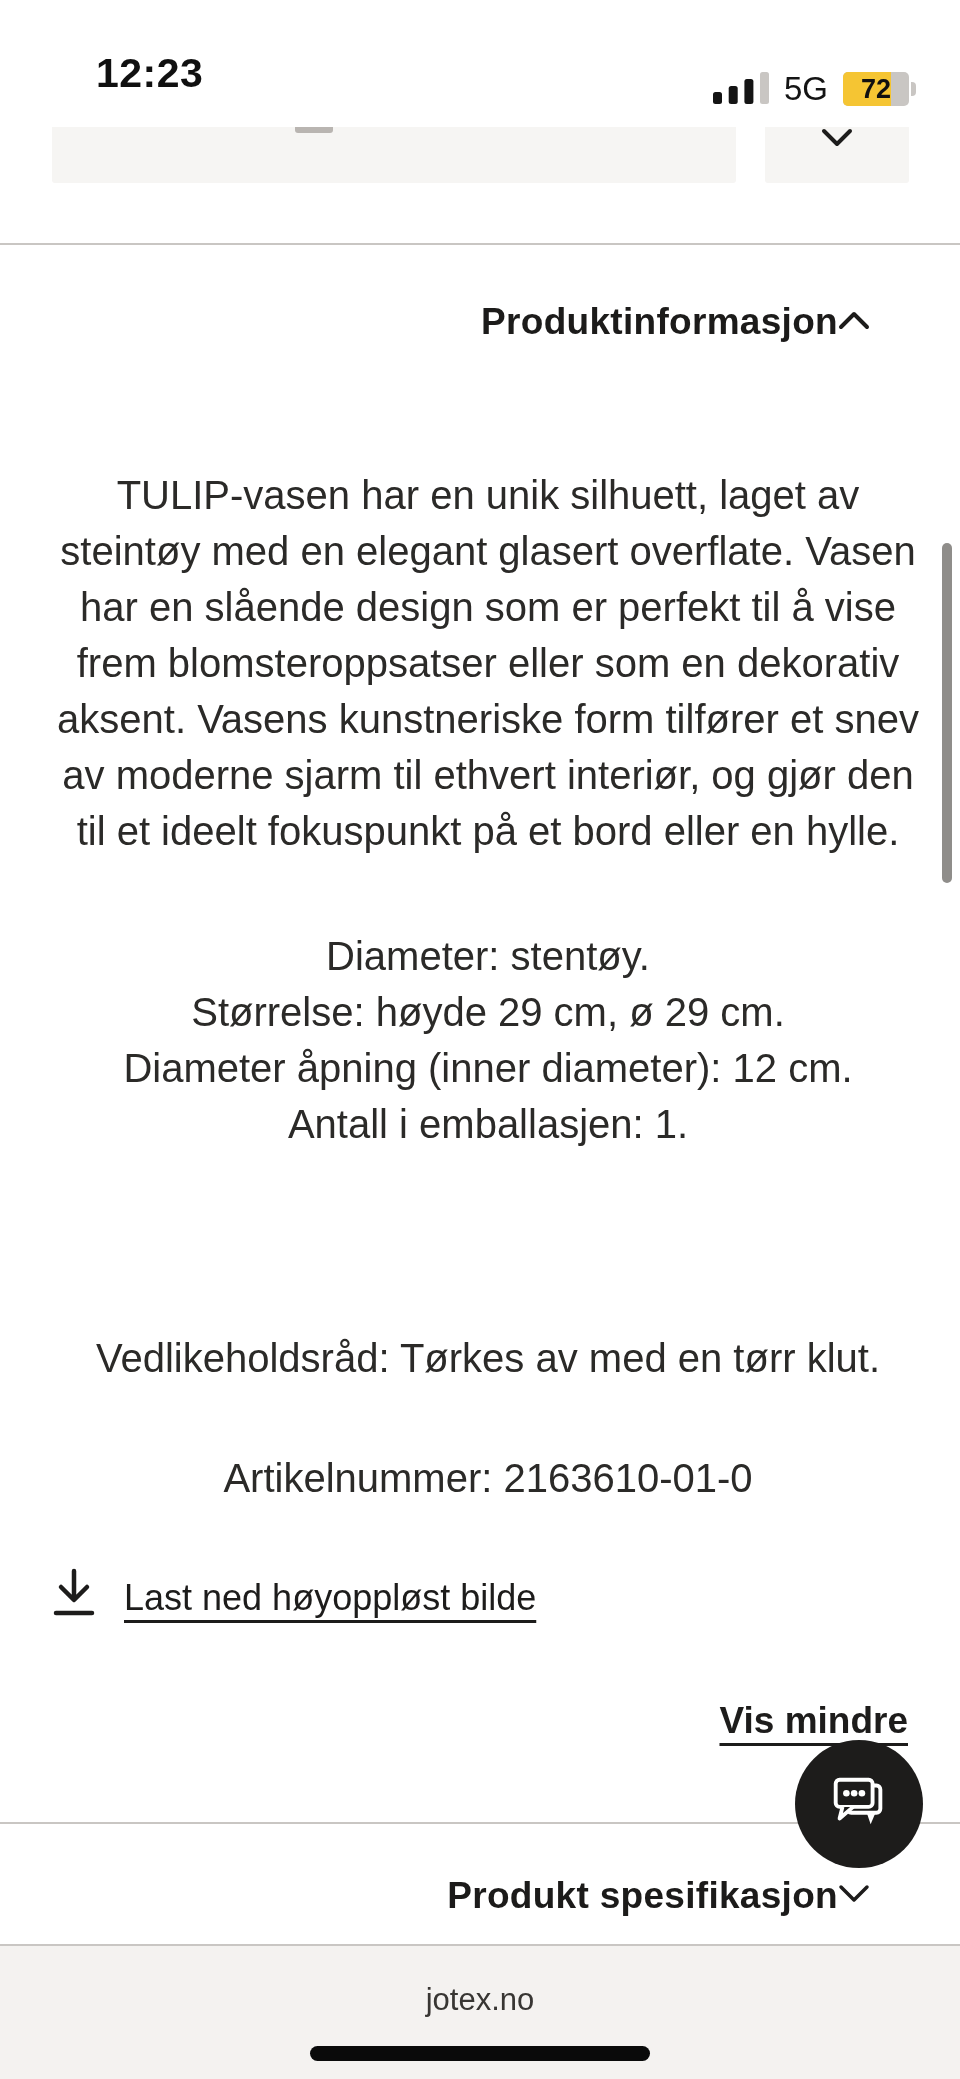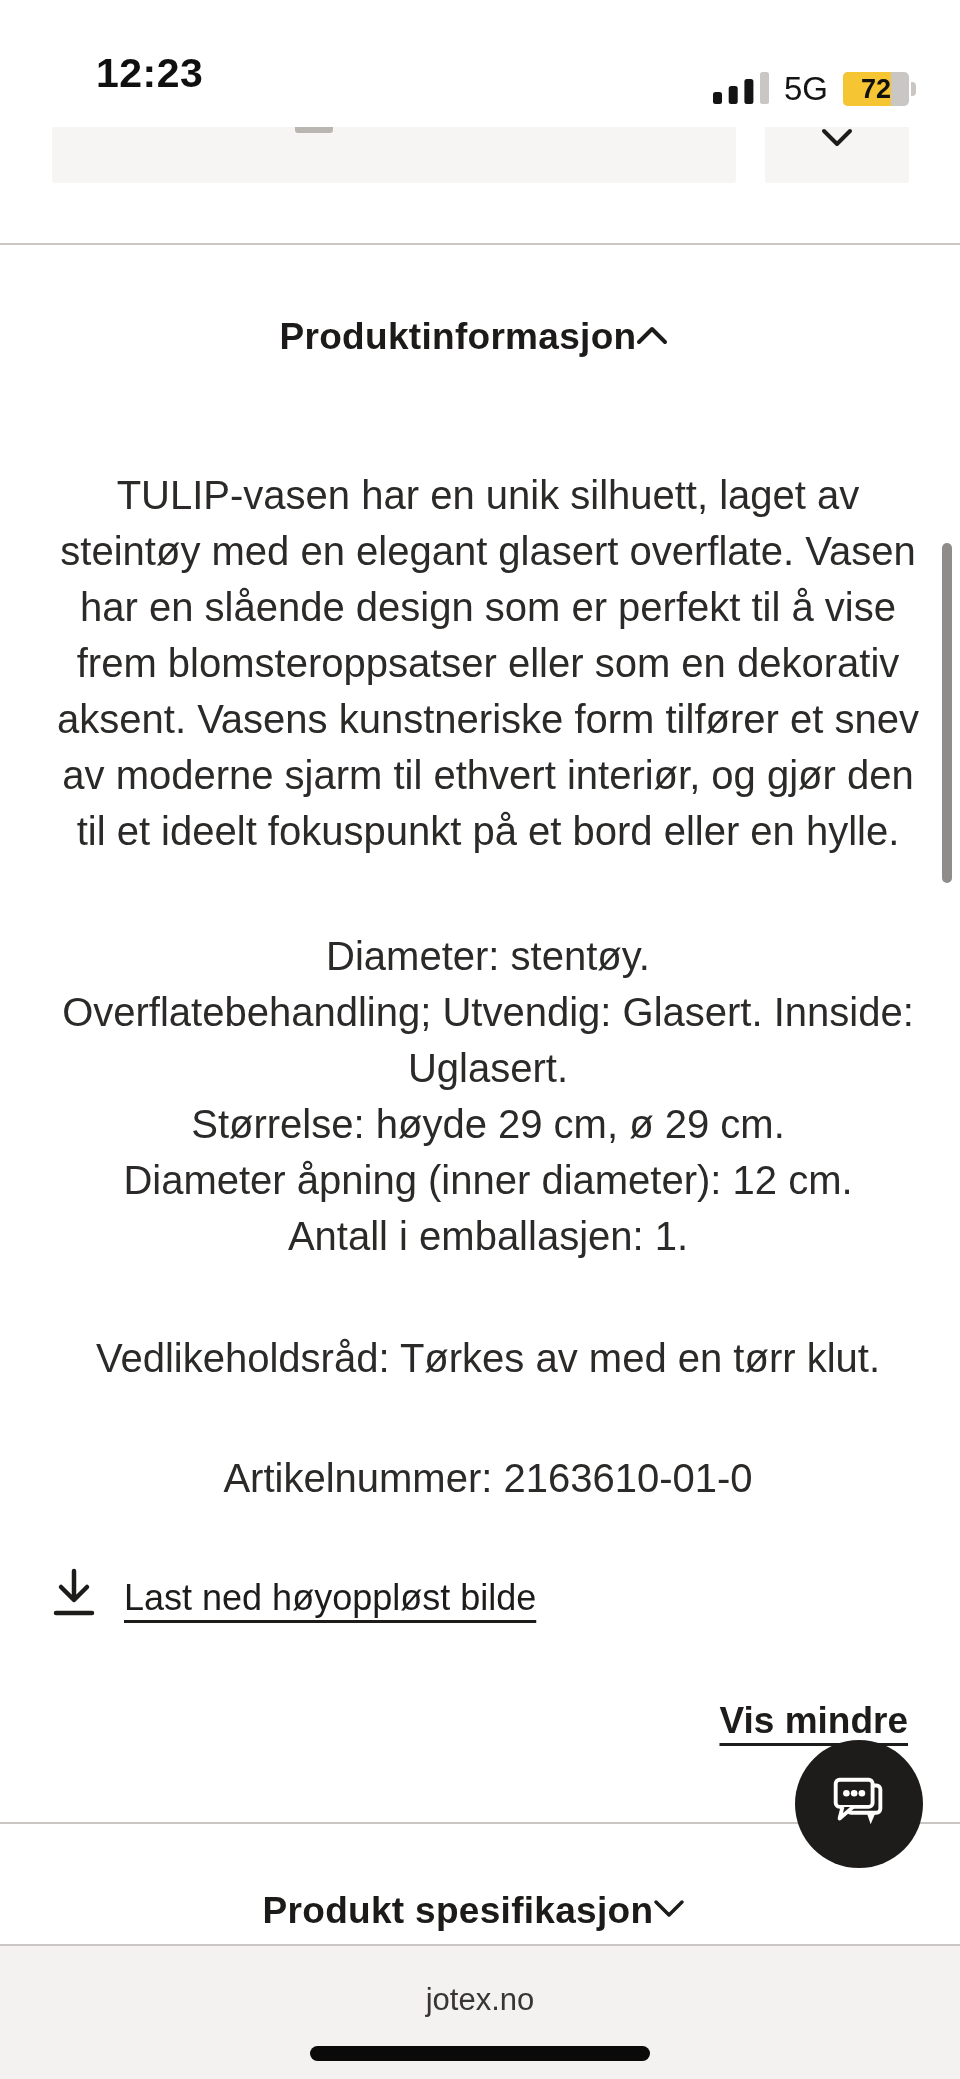--- a/index.html
+++ b/index.html
@@ -54,21 +54,21 @@
   .control-qty svg { margin-top: 1px; }
 
   
   .divider { position: absolute; left: 0; right: 0; height: 2px; background: var(--divider-color, #c9c6c3); }
   .divider-1 { top: 243px; }
   .divider-2 { top: 1822px; z-index: 1; }
 
   
   .accordion-header {
     position: absolute; left: 78px; right: 90px; height: 48px;
-    display: flex; justify-content: center; align-items: center; cursor: pointer; margin-top: 15px;
+    display: flex; justify-content: flex-end; align-items: center; cursor: pointer;
   }
   .accordion-header.info { top: 298px; }
   .accordion-header.spec { top: 1872px; z-index: 2; }
   .section-title { font-size: 37px; font-weight: 700; color: #1c1b1a; letter-spacing: 0.3px; }
 
   
   .body-text { position: absolute; left: 52px; width: 872px; font-size: 40px; line-height: 56px; color: #2b2a28; margin: 0; text-align: center; }
   .desc    { top: 467px; }
   .details { top: 928px; }
   .care    { top: 1330px; }
@@ -164,21 +164,20 @@
       <svg width="32" height="20" viewBox="0 0 32 20">
         <path d="M3 17 L16 4 L29 17" fill="none" stroke="#1d1c1b" stroke-width="4" stroke-linecap="round" stroke-linejoin="round"></path>
       </svg>
     </span>
   </div>
 
   <p class="body-text desc">TULIP-vasen har en unik silhuett, laget av steintøy med en elegant glasert overflate. Vasen har en slående design som er perfekt til å vise frem blomsteroppsatser eller som en dekorativ aksent. Vasens kunstneriske form tilfører et snev av moderne sjarm til ethvert interiør, og gjør den til et ideelt fokuspunkt på et bord eller en hylle.</p>
 
   <div class="body-text details">
       <div>Diameter: stentøy.</div>
-      <div>Overflatebehandling; Utvendig: Glasert. Innside: Uglasert.</div>
       <div>Størrelse: høyde 29 cm, ø 29 cm.</div>
       <div>Diameter åpning (inner diameter): 12 cm.</div>
       <div>Antall i emballasjen: 1.</div>
     </div>
 
   <p class="body-text care">Vedlikeholdsråd: Tørkes av med en tørr klut.</p>
 
   <p class="body-text article">Artikelnummer: 2163610-01-0</p>
 
   <a class="download-link">

